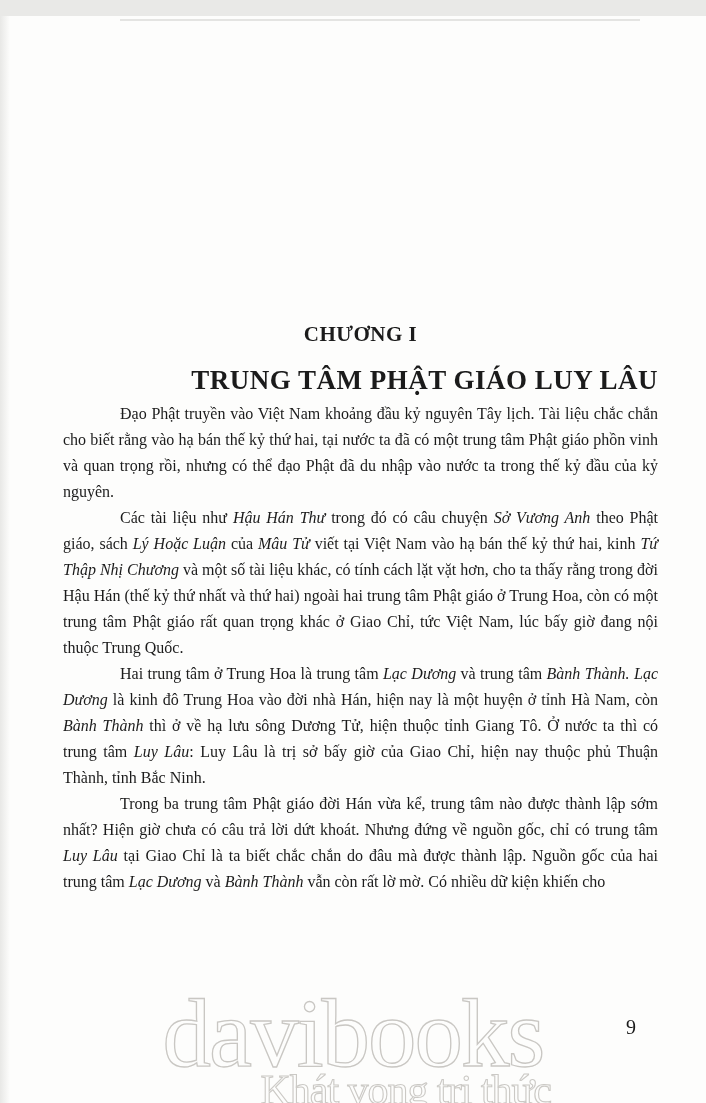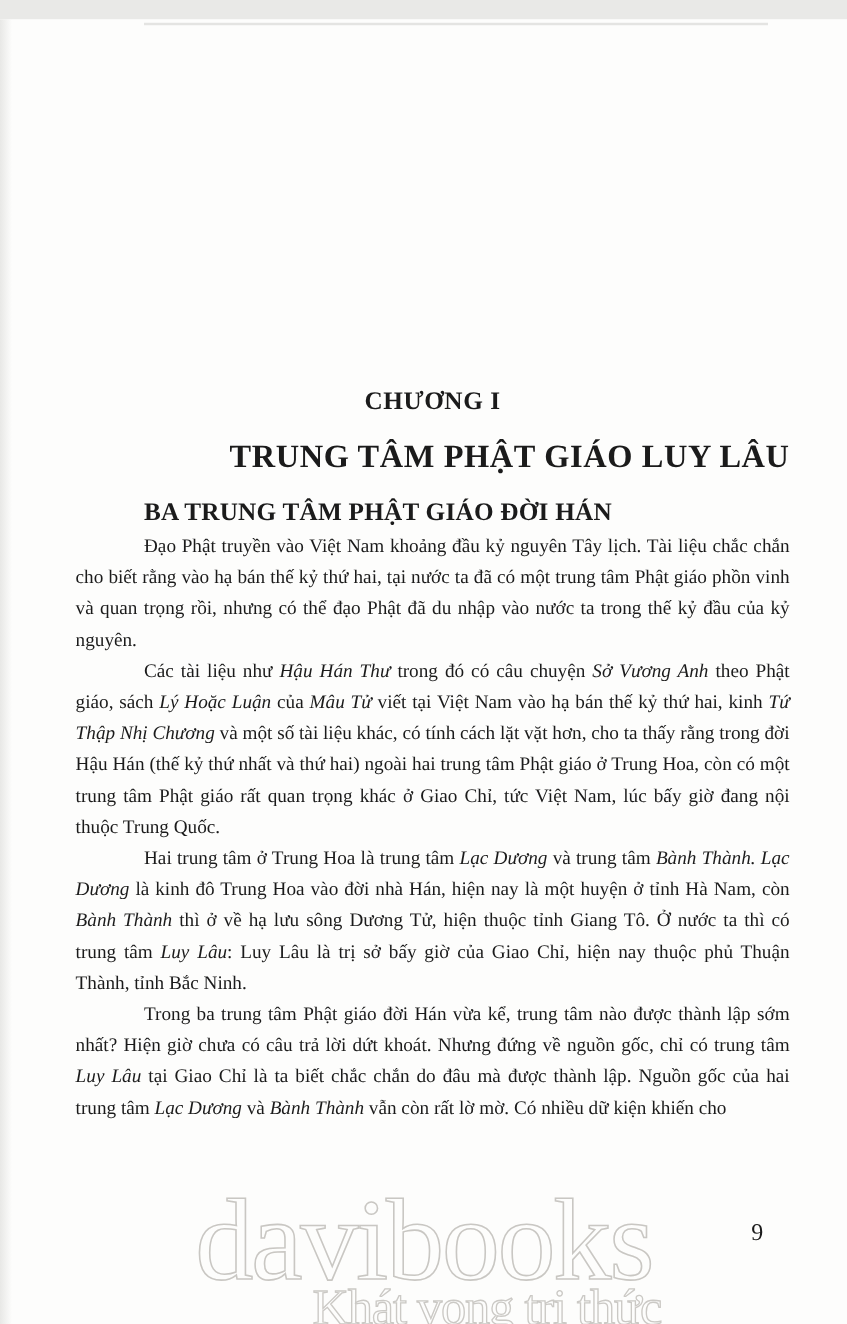--- a/index.html
+++ b/index.html
@@ -116,21 +116,20 @@
 <body>
 
 <div class="page">
 
   <div class="scan-top-line"></div>
   <div class="scan-left-edge"></div>
 
   <div class="content">
     <h2 class="chapter-label">CHƯƠNG I</h2>
     <h1 class="chapter-title">TRUNG TÂM PHẬT GIÁO LUY LÂU</h1>
-    <h3 class="section-heading">BA TRUNG TÂM PHẬT GIÁO ĐỜI HÁN</h3>
     <div class="body-text" id="paragraphs">
         <p><span>Đạo Phật truyền vào Việt Nam khoảng đầu kỷ nguyên Tây lịch. Tài liệu chắc chắn cho biết rằng vào hạ bán thế kỷ thứ hai, tại nước ta đã có một trung tâm Phật giáo phồn vinh và quan trọng rồi, nhưng có thể đạo Phật đã du nhập vào nước ta trong thế kỷ đầu của kỷ nguyên.</span></p>
         <p><span>Các tài liệu như </span><i>Hậu Hán Thư</i><span> trong đó có câu chuyện </span><i>Sở Vương Anh</i><span> theo Phật giáo, sách </span><i>Lý Hoặc Luận</i><span> của </span><i>Mâu Tử</i><span> viết tại Việt Nam vào hạ bán thế kỷ thứ hai, kinh </span><i>Tứ Thập Nhị Chương</i><span> và một số tài liệu khác, có tính cách lặt vặt hơn, cho ta thấy rằng trong đời Hậu Hán (thế kỷ thứ nhất và thứ hai) ngoài hai trung tâm Phật giáo ở Trung Hoa, còn có một trung tâm Phật giáo rất quan trọng khác ở Giao Chỉ, tức Việt Nam, lúc bấy giờ đang nội thuộc Trung Quốc.</span></p>
         <p><span>Hai trung tâm ở Trung Hoa là trung tâm </span><i>Lạc Dương</i><span> và trung tâm </span><i>Bành Thành. Lạc Dương</i><span> là kinh đô Trung Hoa vào đời nhà Hán, hiện nay là một huyện ở tỉnh Hà Nam, còn </span><i>Bành Thành</i><span> thì ở về hạ lưu sông Dương Tử, hiện thuộc tỉnh Giang Tô. Ở nước ta thì có trung tâm </span><i>Luy Lâu</i><span>: Luy Lâu là trị sở bấy giờ của Giao Chỉ, hiện nay thuộc phủ Thuận Thành, tỉnh Bắc Ninh.</span></p>
         <p><span>Trong ba trung tâm Phật giáo đời Hán vừa kể, trung tâm nào được thành lập sớm nhất? Hiện giờ chưa có câu trả lời dứt khoát. Nhưng đứng về nguồn gốc, chỉ có trung tâm </span><i>Luy Lâu</i><span> tại Giao Chỉ là ta biết chắc chắn do đâu mà được thành lập. Nguồn gốc của hai trung tâm </span><i>Lạc Dương</i><span> và </span><i>Bành Thành</i><span> vẫn còn rất lờ mờ. Có nhiều dữ kiện khiến cho</span></p>
       </div>
   </div>
 
   <div class="watermark">
     <div class="wm-brand">davibooks</div>

